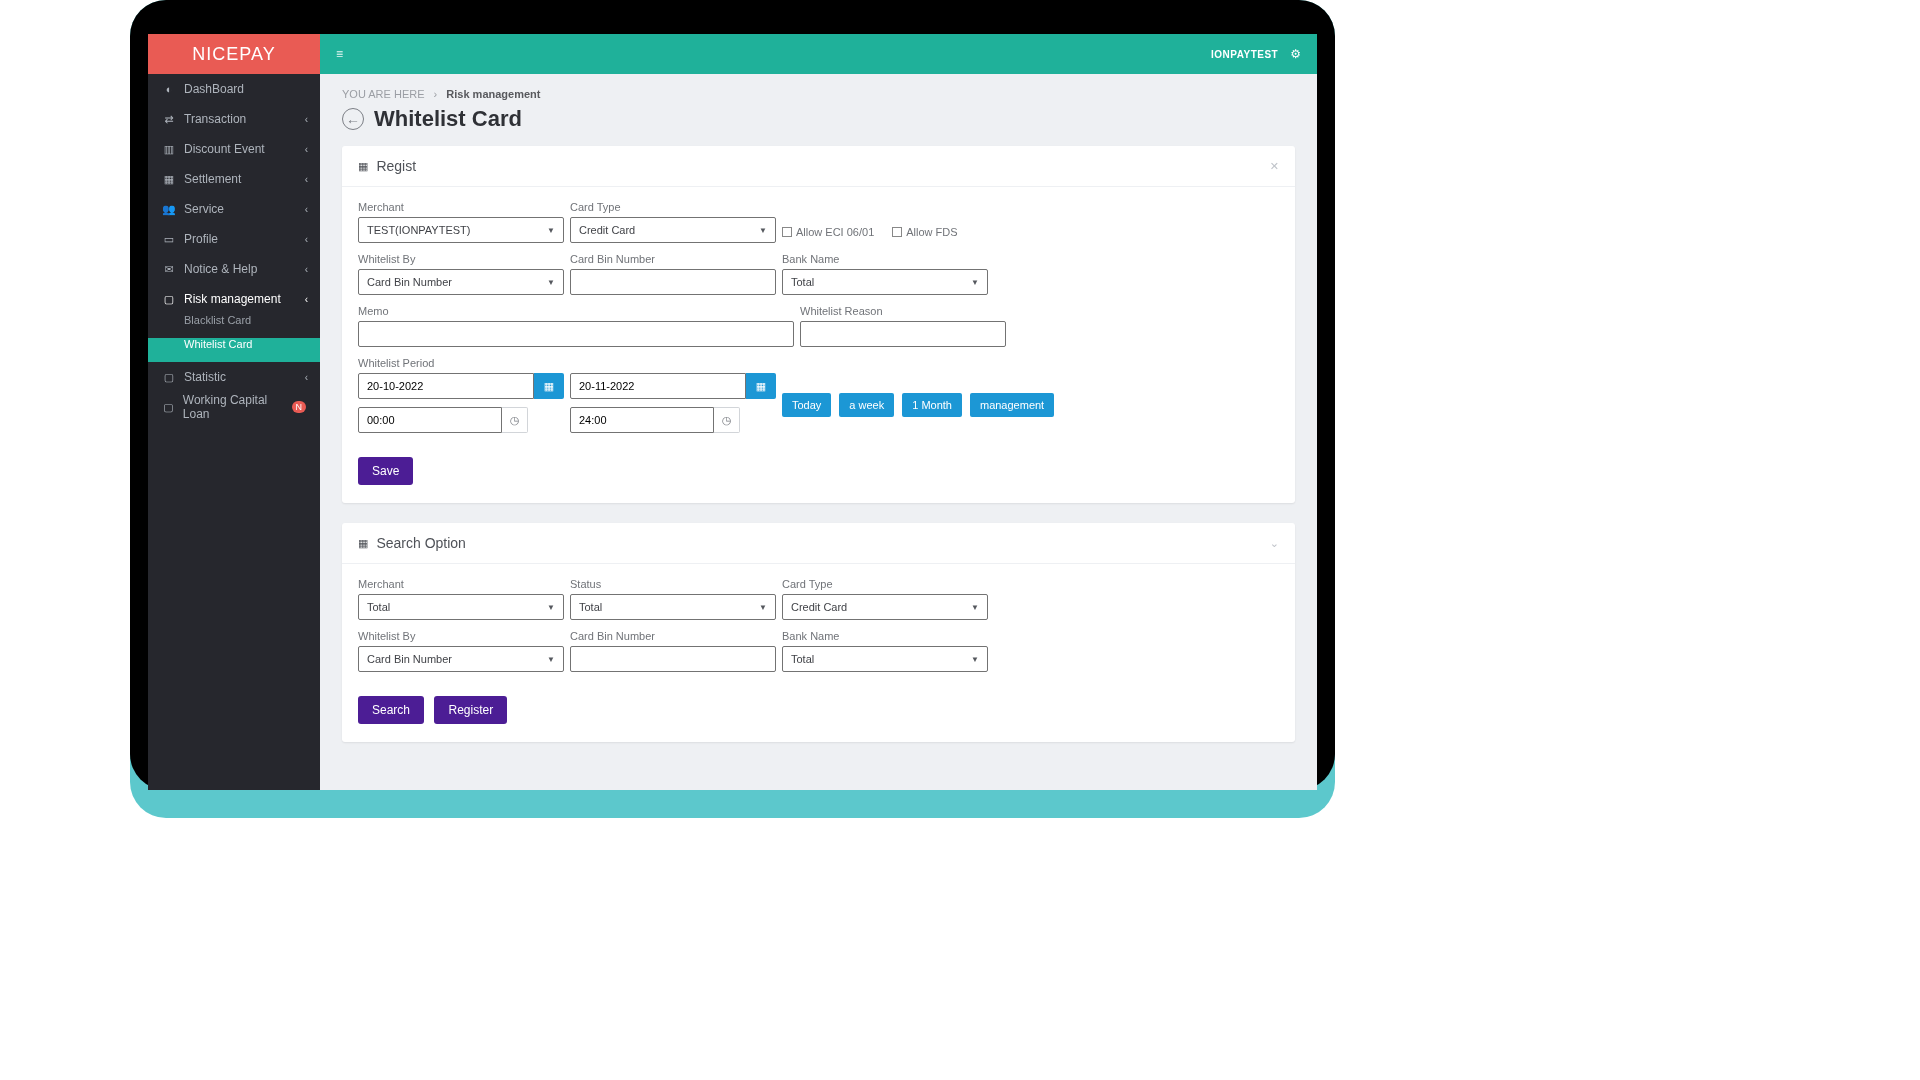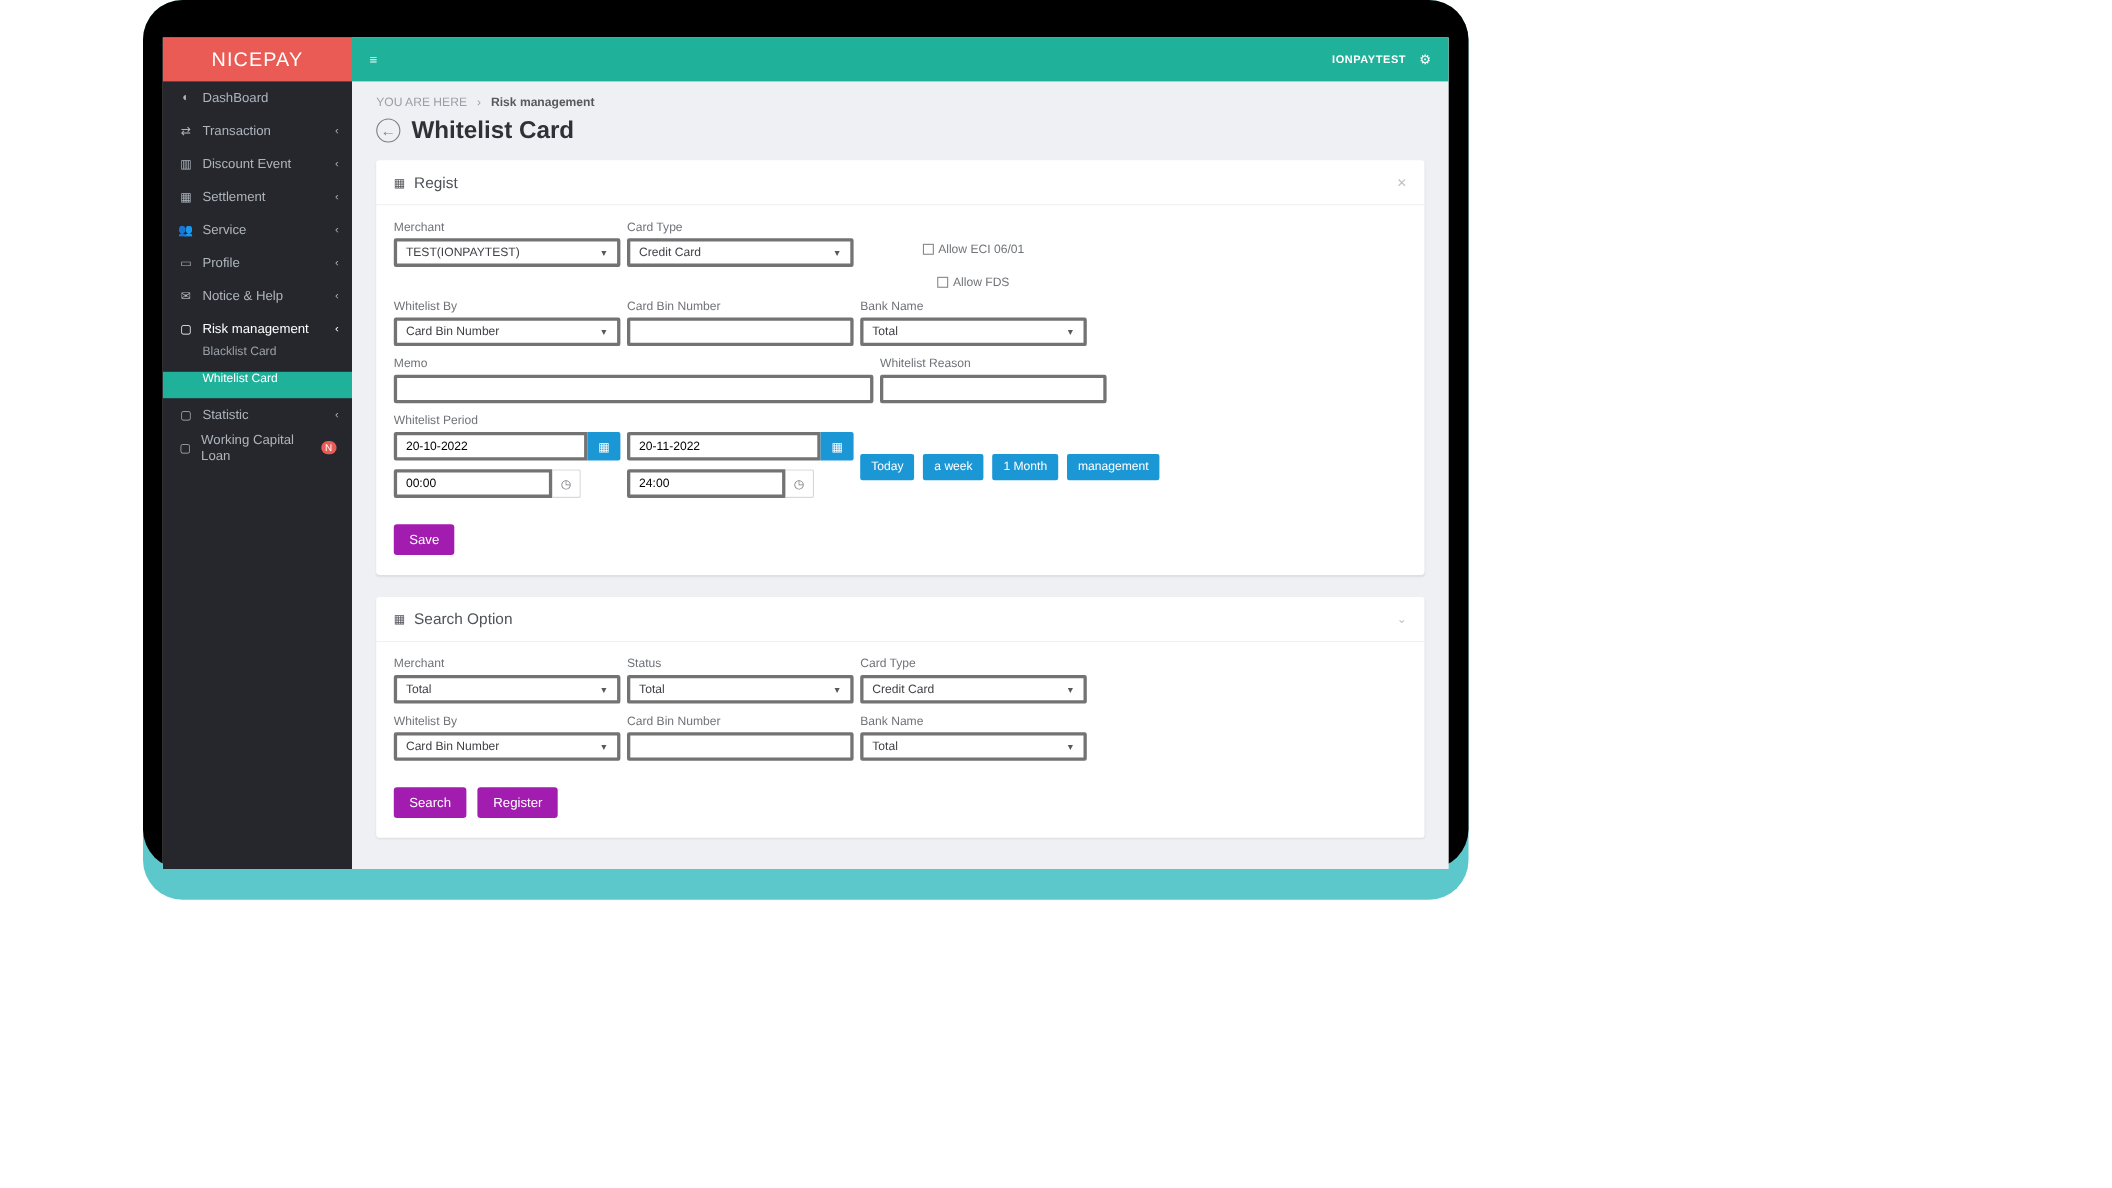--- a/index.html
+++ b/index.html
@@ -60,42 +60,42 @@
 
 .panel { background:#fff; border-radius:3px; box-shadow: 0 1px 2px rgba(0,0,0,0.08); margin-bottom: 20px; }
 .panel-header { padding:12px 16px; display:flex; align-items:center; border-bottom:1px solid #eef0f3; color:#4f5258; font-size:14px; }
 .panel-header .phicon { margin-right:8px; font-size:11px; }
 .panel-header .ph-right { margin-left:auto; color:#bfc3c9; cursor:pointer; font-size:11px; }
 .panel-body { padding: 14px 16px 18px; }
 
 .form-row { display:flex; gap:6px; margin-bottom:10px; flex-wrap:wrap; }
 .form-col { width: 206px; }
 .form-col.wide { width: 436px; }
-.form-col.check-col { width: 206px; padding-top:20px; display:flex; gap:18px; font-size:11px; color:#707378; align-items:center;flex-direction:column;}
+.form-col.check-col { width: 206px; padding-top:20px; display:flex; gap:18px; font-size:11px; color:#707378; align-items:center;}
 .label { font-size: 11px; color: #707378; margin-bottom: 4px; display:block; }
 
 .select, .text-input {
-  width: 100%; height: 26px; border:3px solid #737373; background:#fff; border-radius:2px;
+  width: 100%; height: 26px; border:1px solid #737373; background:#fff; border-radius:2px;
   font-size:11px; padding: 0 8px; display:flex; align-items:center; justify-content:space-between; color:#404247;
 }
 .select { cursor:pointer; }
 .select .caret { font-size:8px; color:#55585e; }
 .text-input input { border:none; outline:none; width:100%; font-size:11px; }
 
 .date-wrap { display:flex; }
 .date-wrap .text-input { border-top-right-radius:0; border-bottom-right-radius:0; }
 .date-btn { width:30px; height:26px; background:#1c97d5; color:#fff; display:flex; align-items:center; justify-content:center; font-size:11px; border-top-right-radius:2px; border-bottom-right-radius:2px; cursor:pointer;}
 .time-wrap { display:flex; margin-top:8px;}
 .time-wrap .text-input { width:144px; border-top-right-radius:0; border-bottom-right-radius:0;}
 .time-btn { width:26px; height:26px; border:1px solid #d2d5d9; border-left:none; display:flex; align-items:center; justify-content:center; font-size:11px; color:#7a7d83; border-top-right-radius:2px; border-bottom-right-radius:2px; cursor:pointer;}
 
 .quick-btns { display:flex; gap:8px; align-items:center; padding-top:20px;}
 .qbtn { background:#1c97d5; color:#fff; font-size:11px; padding:6px 10px; border-radius:2px; cursor:pointer;}
 
-.save-btn, .action-btn { background:#a21caf; color:#fff; font-size:12px; padding:7px 14px; border:none; border-radius:3px; cursor:pointer; margin-top:14px; margin-right:6px;}
+.save-btn, .action-btn { background:#4c1d95; color:#fff; font-size:12px; padding:7px 14px; border:none; border-radius:3px; cursor:pointer; margin-top:14px; margin-right:6px;}
 
 .checkbox { display:flex; align-items:center; gap:4px; }
 .checkbox .box { width:10px; height:10px; border:1px solid #888; }
 </style>
 </head>
 <body>
 
 <div class="outer-frame"></div>
 <div class="device-frame">
   <div class="screen">

